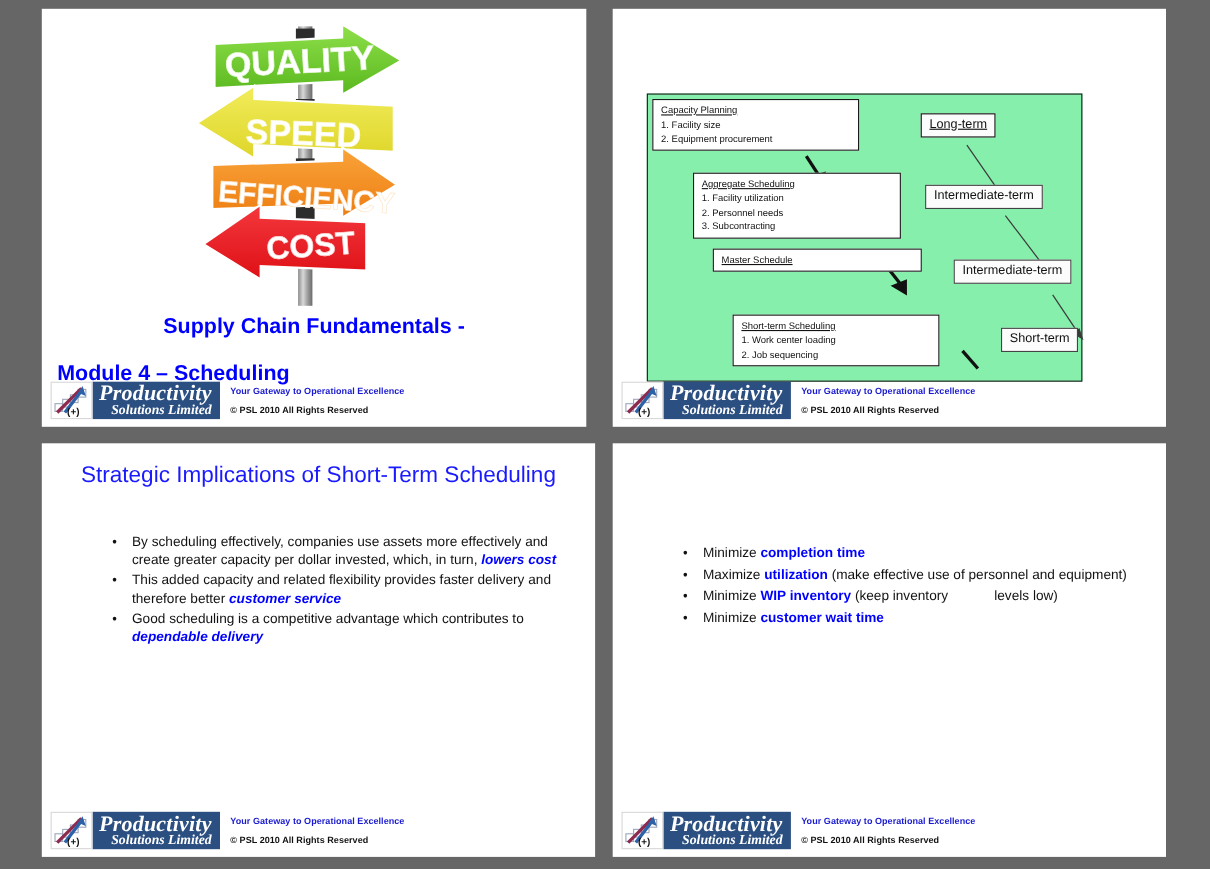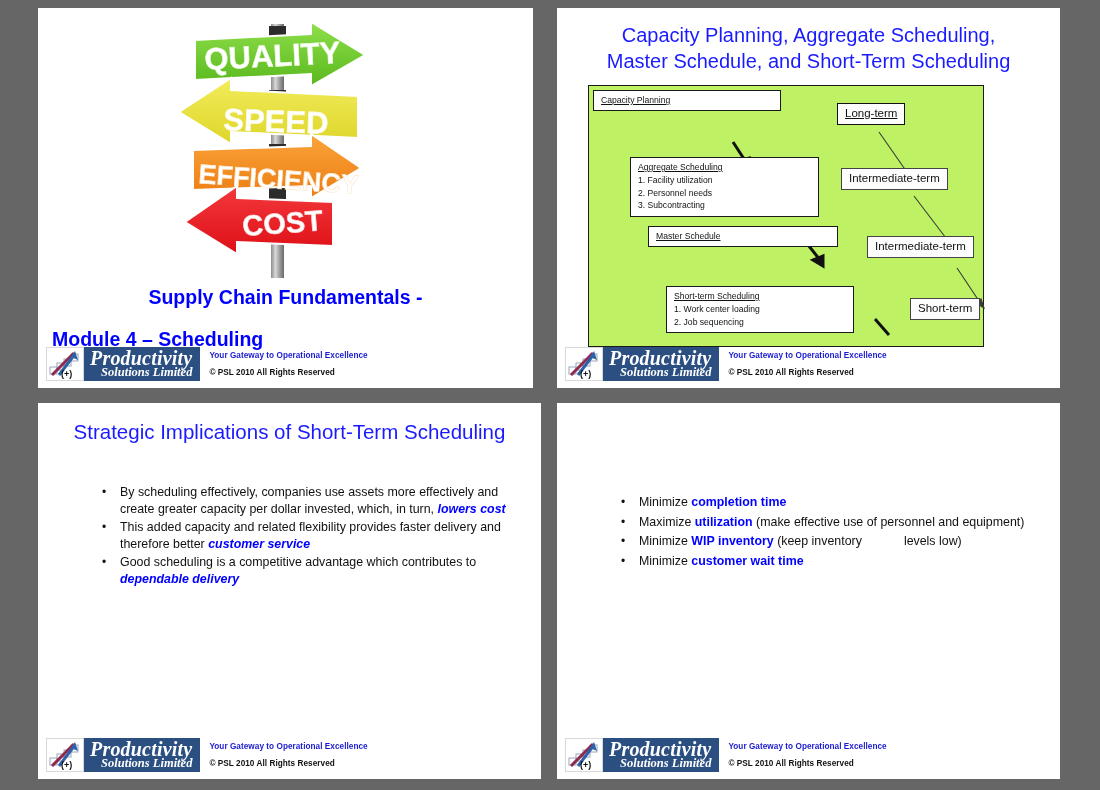--- a/index.html
+++ b/index.html
@@ -125,21 +125,21 @@
     text-align: center;
     color: #1a1aff;
     font-size: 20px;
     line-height: 26px;
   }
   .s2-diagram {
     position: absolute;
     left: 31px; top: 77px;
     width: 396px; height: 262px;
     border: 1.5px solid #1a1a1a;
-    background: #bef264;
+    background: #86efac;
   }
   .dbox {
     position: absolute;
     border: 1.5px solid #1a1a1a;
     background: #ffffff;
     padding: 3px 6px 4px 7px;
   }
   .dbox .dhead {
     font-size: 8.6px;
     color: #111;
@@ -296,24 +296,20 @@
         <span class="brand-bottom">Solutions Limited</span>
       </div>
       <div class="footer-tagwrap">
         <span class="footer-tagline">Your Gateway to Operational Excellence</span>
         <span class="footer-copy">© PSL 2010 All Rights Reserved</span>
       </div>
     </div>
   </div>
 
   <div class="slide" id="slide-2">
-    <div class="s2-title">
-      <div>Capacity Planning, Aggregate Scheduling,</div>
-      <div>Master Schedule, and Short-Term Scheduling</div>
-    </div>
 
     <div class="s2-diagram">
 
       <svg class="diag-svg" width="441" height="259" viewBox="0 0 441 259">
 
         <g stroke="#111" stroke-width="3" fill="#111">
           <line x1="144" y1="56" x2="157" y2="76"></line>
           <polygon points="159,82 150,75 160,72"></polygon>
           <line x1="216" y1="155" x2="231" y2="174"></line>
           <polygon points="234,180 224,174 234,170"></polygon>
@@ -325,20 +321,24 @@
           <polygon points="324,96 317,91 322,87"></polygon>
           <line x1="325" y1="110" x2="363" y2="160"></line>
           <polygon points="366,164 358,159 363,155"></polygon>
           <line x1="368" y1="182" x2="392" y2="218"></line>
           <polygon points="395,222 387,217 392,213"></polygon>
         </g>
       </svg>
 
       <div class="dbox" style="left:4px; top:4px; width:188px;">
         <div class="dhead">Capacity Planning</div>
+        <ol>
+          <li>1.  Facility size</li>
+          <li>2.  Equipment procurement</li>
+        </ol>
       </div>
 
       <div class="dbox" style="left:41px; top:71px; width:189px;">
         <div class="dhead">Aggregate Scheduling</div>
         <ol>
           <li>1.  Facility utilization</li>
           <li>2.  Personnel needs</li>
           <li>3.  Subcontracting</li>
         </ol>
       </div>

